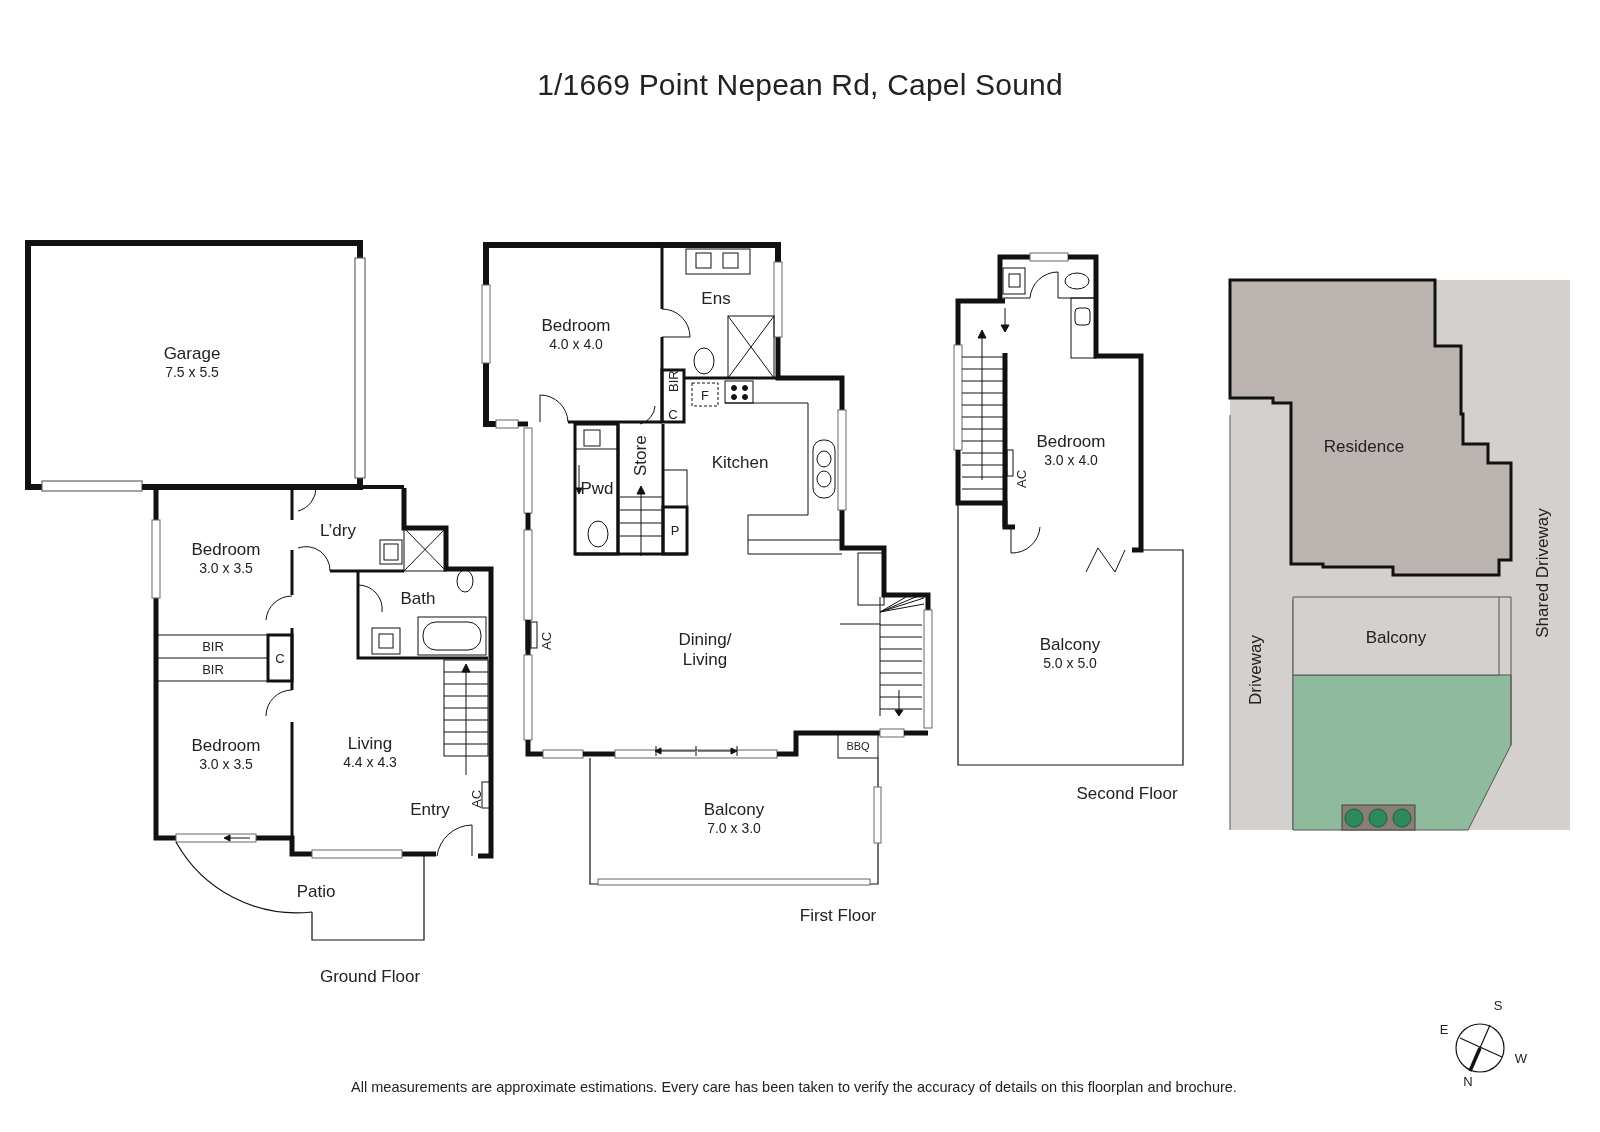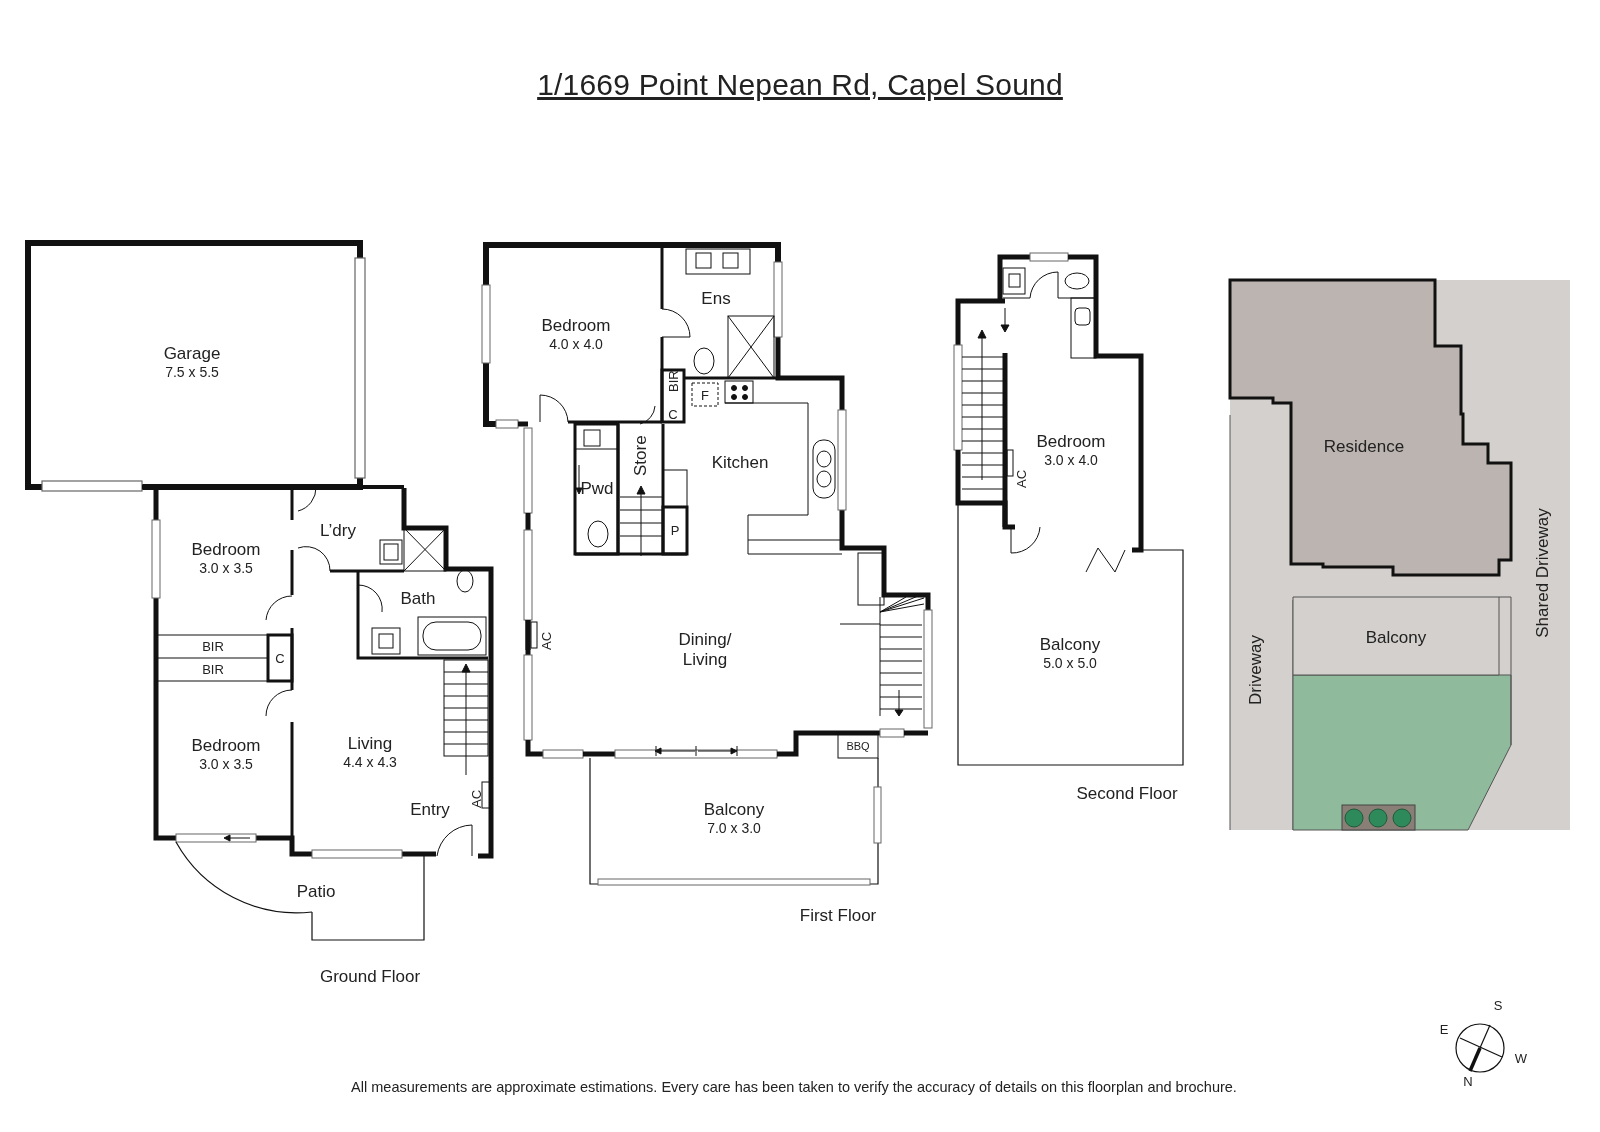--- a/index.html
+++ b/index.html
@@ -1,19 +1,19 @@
 <!DOCTYPE html>
 <html><head>
 <meta charset="utf-8">
 <style>
   html, body { margin: 0; padding: 0; background: #ffffff; }
   body { width: 1600px; height: 1132px; position: relative; overflow: hidden;
          font-family: "Liberation Sans", "DejaVu Sans", sans-serif; color: #222; }
   .title { position: absolute; top: 68px; left: 0; width: 1600px; text-align: center;
-           font-size: 30px; color: #222; letter-spacing: 0.2px; text-decoration: underline; }
+           font-size: 30px; color: #222; letter-spacing: 0.2px; }
   svg.plan { position: absolute; left: 0; top: 0; }
   svg text { font-family: "Liberation Sans", "DejaVu Sans", sans-serif; fill: #222; }
   .room-name { font-size: 17px; }
   .room-dim { font-size: 14px; }
   .small { font-size: 13px; }
   .floor-label { font-size: 17px; }
   .disclaimer { position: absolute; top: 1079px; left: 0; width: 1588px; text-align: center;
                 font-size: 14.5px; color: #222; }
 </style>
 </head>

